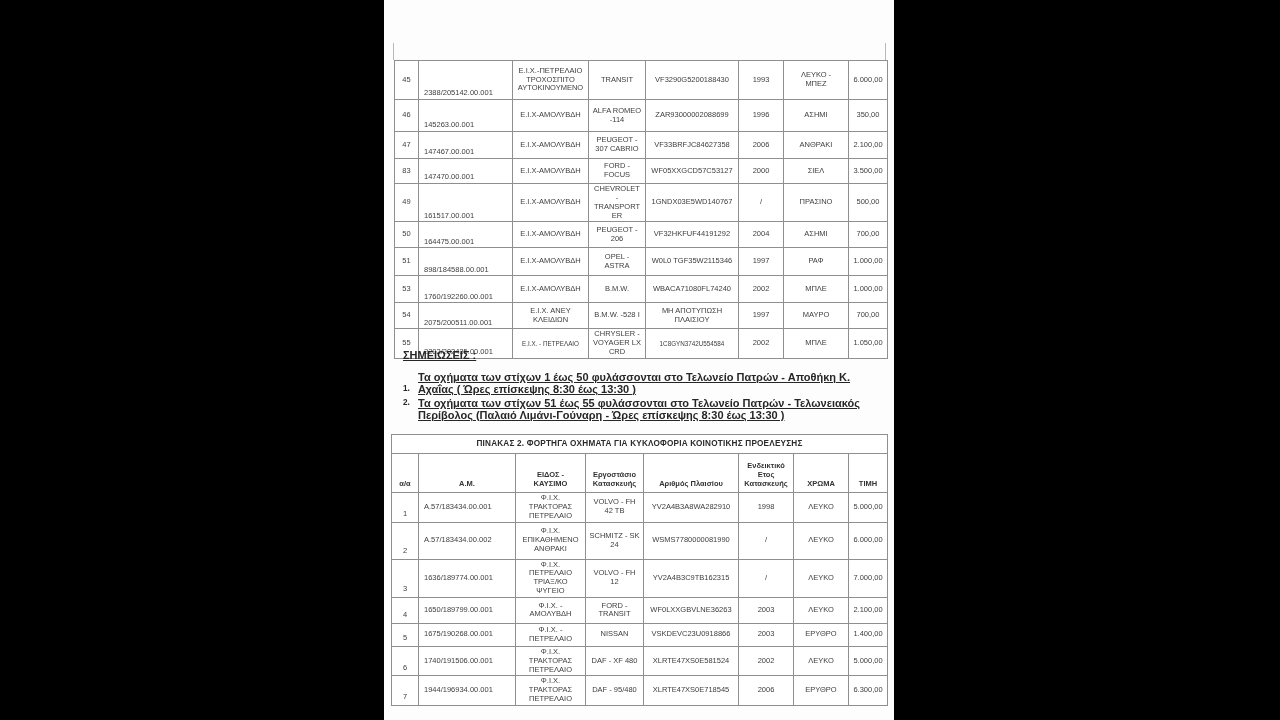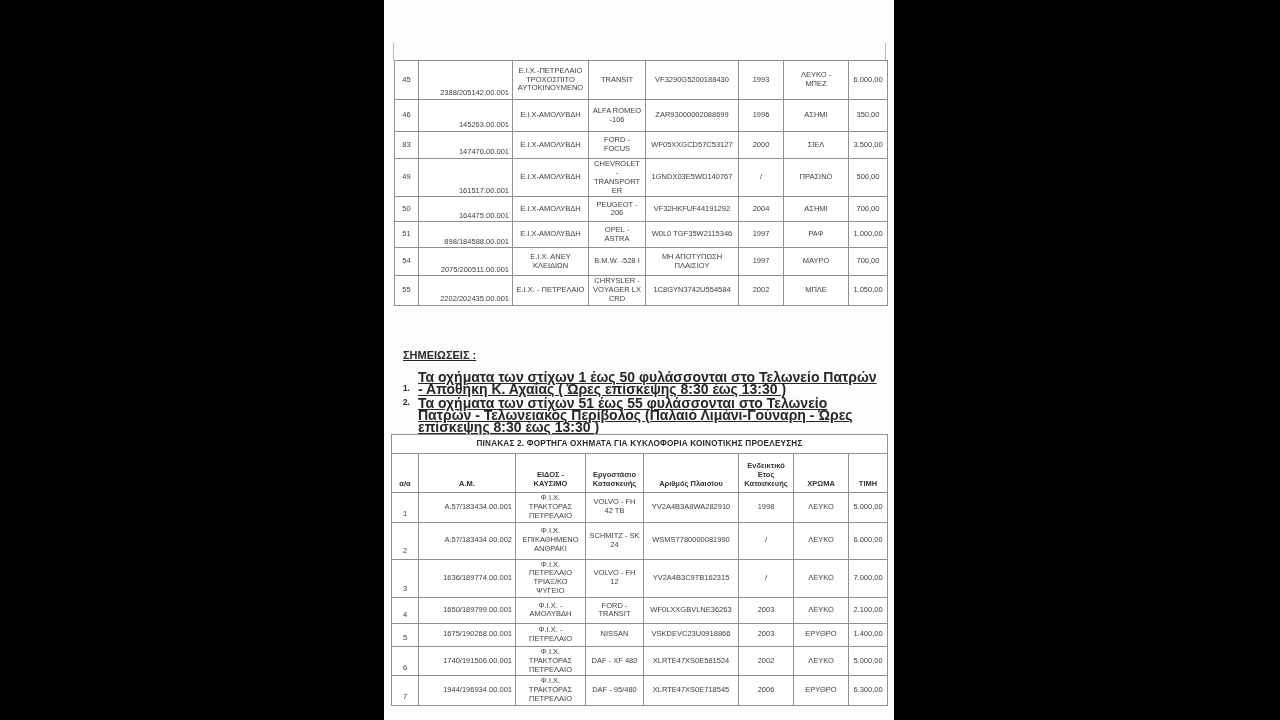--- a/index.html
+++ b/index.html
@@ -13,21 +13,21 @@
   #t1{left:10px;top:60px;width:493px;}
   #t2{left:7px;top:434px;width:496px;}
   td,th{border:1px solid #8f8f8f;font-size:7.5px;color:#3d3d3d;line-height:1.18;
         padding:1px 3px;text-align:center;vertical-align:middle;overflow:hidden;
         word-wrap:break-word;}
   th{font-weight:bold;vertical-align:bottom;padding-bottom:3px;color:#333;}
   .t2-title{vertical-align:middle;text-align:center;font-size:8.2px;height:14px;
             padding:2px;color:#2b2b2b;letter-spacing:.2px;}
   #t2 thead tr:nth-child(2) th{height:34px;}
 
-  .c-am{text-align:right;padding-left:5px;vertical-align:bottom;padding-bottom:1px;}
+  .c-am{text-align:left;padding-left:5px;vertical-align:bottom;padding-bottom:1px;}
   #t1 .c-no{vertical-align:middle;}
   #t2 .c-no{vertical-align:bottom;padding-bottom:3px;}
   #t2 .c-am{vertical-align:middle;}
   .c-color{padding:0 9px;}
 
   #t1 tbody tr:nth-child(1) td{height:36px}
   #t1 tbody tr:nth-child(2) td{height:29px}
   #t1 tbody tr:nth-child(3) td{height:24px}
   #t1 tbody tr:nth-child(4) td{height:22px}
   #t1 tbody tr:nth-child(5) td{height:22px}
@@ -46,21 +46,21 @@
   #t2 tbody tr:nth-child(4) td{height:21px}
   #t2 tbody tr:nth-child(5) td{height:18px}
   #t2 tbody tr:nth-child(6) td{height:21px}
   #t2 tbody tr:nth-child(7) td{height:20px}
 
   .notes{position:absolute;left:19px;top:349px;width:478px;color:#262626;}
   .notes-title{font-weight:bold;text-decoration:underline;font-size:11px;margin-bottom:10px;}
   .note-item{display:flex;margin-bottom:2px;}
   .note-num{flex:0 0 15px;font-weight:bold;font-size:8.2px;line-height:12px;}
   .note-item:first-child .note-num{align-self:flex-end;}
-  .note-text{flex:1;font-weight:bold;font-size:14px;line-height:12px;text-decoration:underline;}
+  .note-text{flex:1;font-weight:bold;font-size:11px;line-height:12px;text-decoration:underline;}
 </style>
 </head>
 <body>
 
 <div class="page">
 
   <div class="remnant remnant-l"></div>
   <div class="remnant remnant-r"></div>
 
   <table id="t1">
@@ -82,25 +82,35 @@
           <td class="c-maker">TRANSIT</td>
           <td class="c-chassis">VF3290G5200188430</td>
           <td class="c-year">1993</td>
           <td class="c-color">ΛΕΥΚΟ - ΜΠΕΖ</td>
           <td class="c-price">6.000,00</td>
         </tr>
         <tr>
           <td class="c-no">46</td>
           <td class="c-am">145263.00.001</td>
           <td class="c-kind">Ε.Ι.Χ-ΑΜΟΛΥΒΔΗ</td>
-          <td class="c-maker">ALFA ROMEO -106</td>
+          <td class="c-maker">ALFA ROMEO -114</td>
           <td class="c-chassis">ZAR93000002088699</td>
           <td class="c-year">1996</td>
           <td class="c-color">ΑΣΗΜΙ</td>
           <td class="c-price">350,00</td>
+        </tr>
+        <tr>
+          <td class="c-no">47</td>
+          <td class="c-am">147467.00.001</td>
+          <td class="c-kind">Ε.Ι.Χ-ΑΜΟΛΥΒΔΗ</td>
+          <td class="c-maker">PEUGEOT - 307 CABRIO</td>
+          <td class="c-chassis">VF33BRFJC84627358</td>
+          <td class="c-year">2006</td>
+          <td class="c-color">ΑΝΘΡΑΚΙ</td>
+          <td class="c-price">2.100,00</td>
         </tr>
         <tr>
           <td class="c-no">83</td>
           <td class="c-am">147470.00.001</td>
           <td class="c-kind">Ε.Ι.Χ-ΑΜΟΛΥΒΔΗ</td>
           <td class="c-maker">FORD - FOCUS</td>
           <td class="c-chassis">WF05XXGCD57C53127</td>
           <td class="c-year">2000</td>
           <td class="c-color">ΣΙΕΛ</td>
           <td class="c-price">3.500,00</td>
@@ -126,20 +136,30 @@
           <td class="c-price">700,00</td>
         </tr>
         <tr>
           <td class="c-no">51</td>
           <td class="c-am">898/184588.00.001</td>
           <td class="c-kind">Ε.Ι.Χ-ΑΜΟΛΥΒΔΗ</td>
           <td class="c-maker">OPEL - ASTRA</td>
           <td class="c-chassis">W0L0 TGF35W2115346</td>
           <td class="c-year">1997</td>
           <td class="c-color">ΡΑΦ</td>
+          <td class="c-price">1.000,00</td>
+        </tr>
+        <tr>
+          <td class="c-no">53</td>
+          <td class="c-am">1760/192260.00.001</td>
+          <td class="c-kind">Ε.Ι.Χ-ΑΜΟΛΥΒΔΗ</td>
+          <td class="c-maker">B.M.W.</td>
+          <td class="c-chassis">WBACA71080FL74240</td>
+          <td class="c-year">2002</td>
+          <td class="c-color">ΜΠΛΕ</td>
           <td class="c-price">1.000,00</td>
         </tr>
         <tr>
           <td class="c-no">54</td>
           <td class="c-am">2075/200511.00.001</td>
           <td class="c-kind">Ε.Ι.Χ. ΑΝΕΥ ΚΛΕΙΔΙΩΝ</td>
           <td class="c-maker">B.M.W. -528 I</td>
           <td class="c-chassis">ΜΗ ΑΠΟΤΥΠΩΣΗ ΠΛΑΙΣΙΟΥ</td>
           <td class="c-year">1997</td>
           <td class="c-color">ΜΑΥΡΟ</td>

